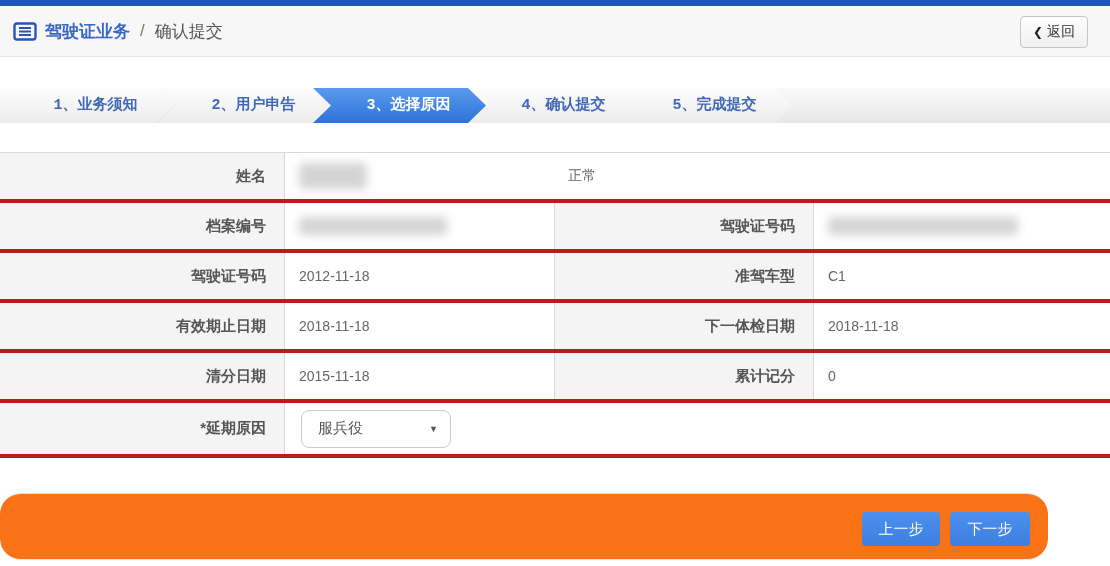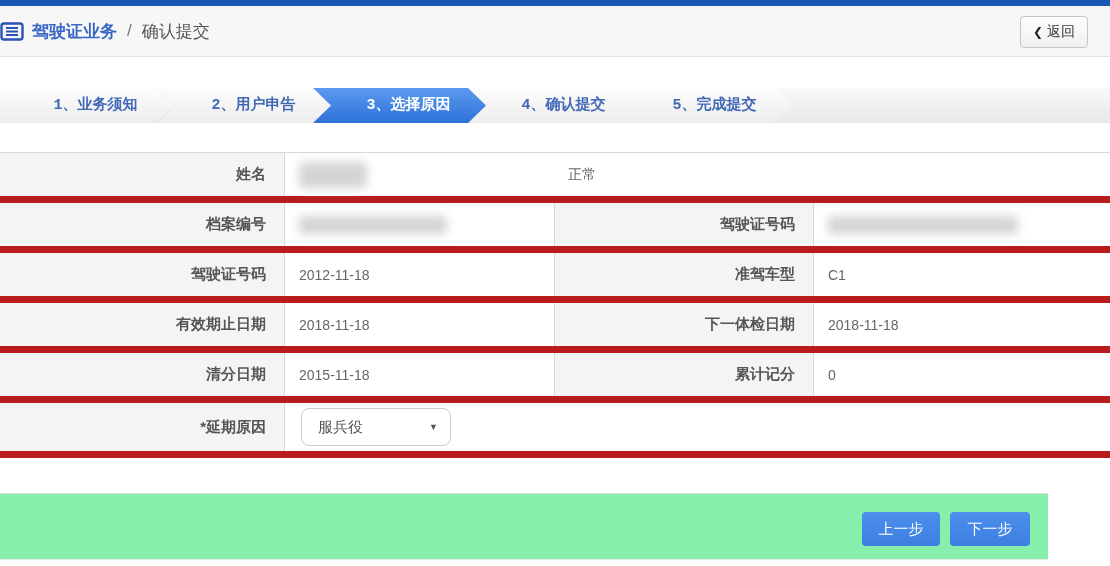--- a/index.html
+++ b/index.html
@@ -9,21 +9,21 @@
     background:#ffffff; position:relative; overflow:hidden;
   }
   .topbar { position:absolute; top:0; left:0; width:1110px; height:6px; background:#1d57b5; }
 
   
   .header {
     position:absolute; top:6px; left:0; width:1110px; height:51px;
     background:#f7f7f7; border-bottom:1px solid #e2e2e2;
   }
   .header-title {
-    position:absolute; left:0; top:0; height:100%;
+    position:absolute; left:13px; top:0; height:100%;
     display:flex; align-items:center; gap:8px; font-size:17px;
   }
   .title-primary { color:#3a67c5; font-weight:bold; }
   .title-sep { color:#777; font-weight:normal; padding:0 2px; }
   .title-secondary { color:#555; }
   .back-btn {
     position:absolute; right:22px; top:10px; width:68px; height:32px;
     background:linear-gradient(180deg,#fdfdfd,#f0f0f0);
     border:1px solid #c6c6c6; border-radius:4px;
     display:flex; align-items:center; justify-content:center; gap:4px;
@@ -52,21 +52,21 @@
     color:#ffffff;
   }
   .s0 { left:0;   z-index:9; }
   .s1 { left:158px; z-index:8; }
   .s2 { left:313px; z-index:10; }
   .s3 { left:468px; z-index:6; }
   .s4 { left:619px; z-index:5; }
 
   
   .table { position:absolute; top:152px; left:0; width:1110px; border-top:1px solid #d8d8d8; }
-  .row { display:flex; height:50px; border-bottom:7px solid #b91c1c; background:#fff; }
+  .row { display:flex; height:50px; border-bottom:4px solid #b91c1c; background:#fff; }
   .row.tall { height:55px; }
   .cell-label {
     width:285px; background:#f4f4f4; border-right:1px solid #d8d8d8;
     display:flex; align-items:center; justify-content:flex-end;
     padding-right:18px; font-size:15px; font-weight:bold; color:#555;
   }
   .cell-label.r { width:260px; border-left:1px solid #d8d8d8; }
   .cell-value {
     width:269px; display:flex; align-items:center; padding-left:14px;
     font-size:14px; color:#666;
@@ -82,21 +82,21 @@
     margin-left:16px; width:150px; height:38px;
     border:1px solid #cccccc; border-radius:8px; background:#fff;
     display:flex; align-items:center; justify-content:space-between;
     padding:0 12px 0 16px; font-size:15px; color:#555; cursor:pointer;
   }
   .select .caret { font-size:9px; color:#555; }
 
   
   .footer {
     position:absolute; top:493px; left:0; width:1048px; height:67px;
-    background:#86efac; border-top:1px solid #e0e0e0; border-bottom:1px solid #e7e7e7;
+    background:#f97316; border-top:1px solid #e0e0e0; border-bottom:1px solid #e7e7e7;border-radius:21px;
   }
   .btn {
     position:absolute; top:18px; height:34px; border:none; border-radius:4px;
     background:linear-gradient(180deg,#4d8fec,#3c7fe0);
     color:#ffffff; font-size:15px; font-family:inherit; cursor:pointer;
     display:flex; align-items:center; justify-content:center;
   }
   .btn-prev { left:862px; width:78px; }
   .btn-next { left:950px; width:80px; }
 </style>

